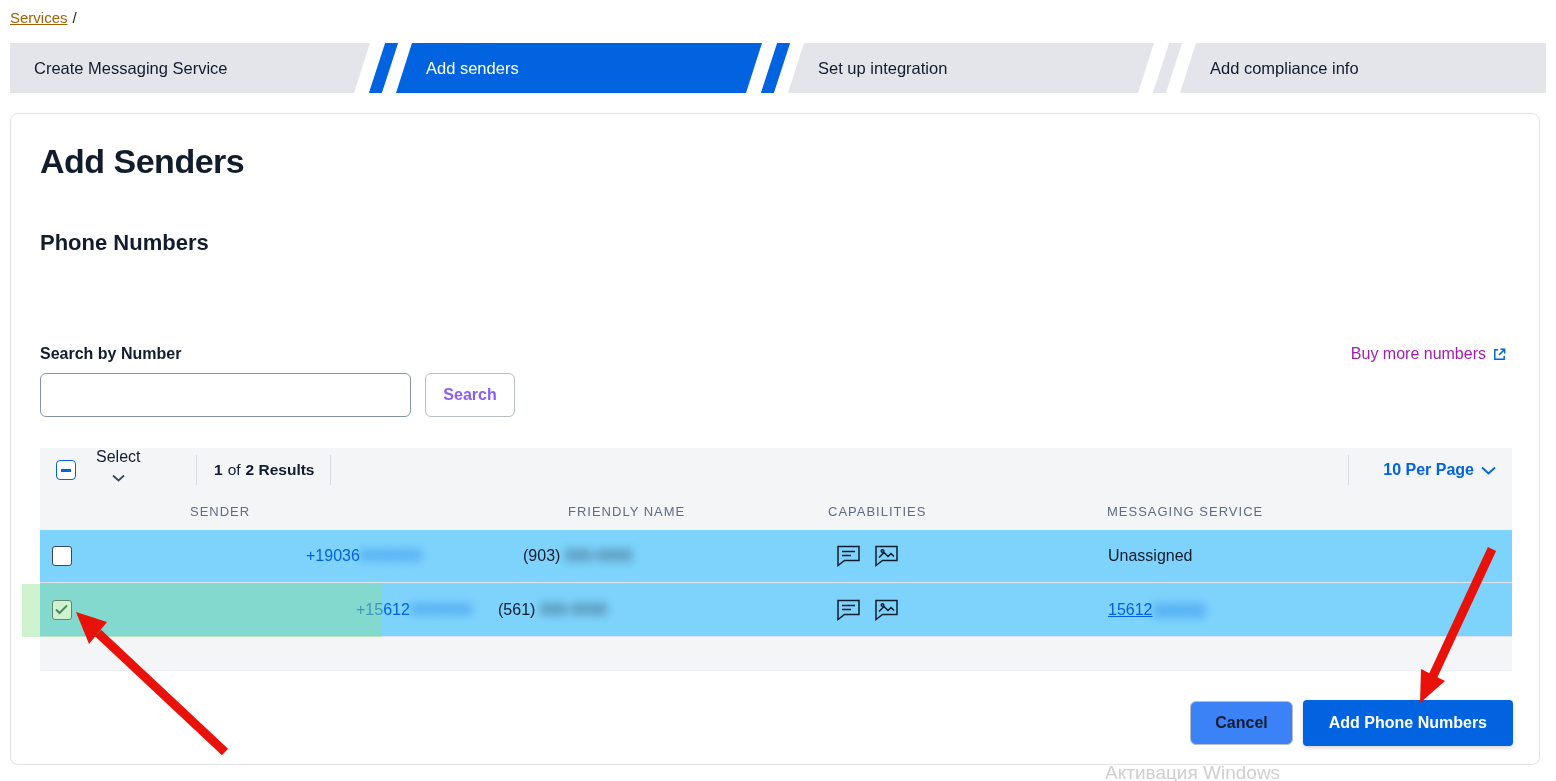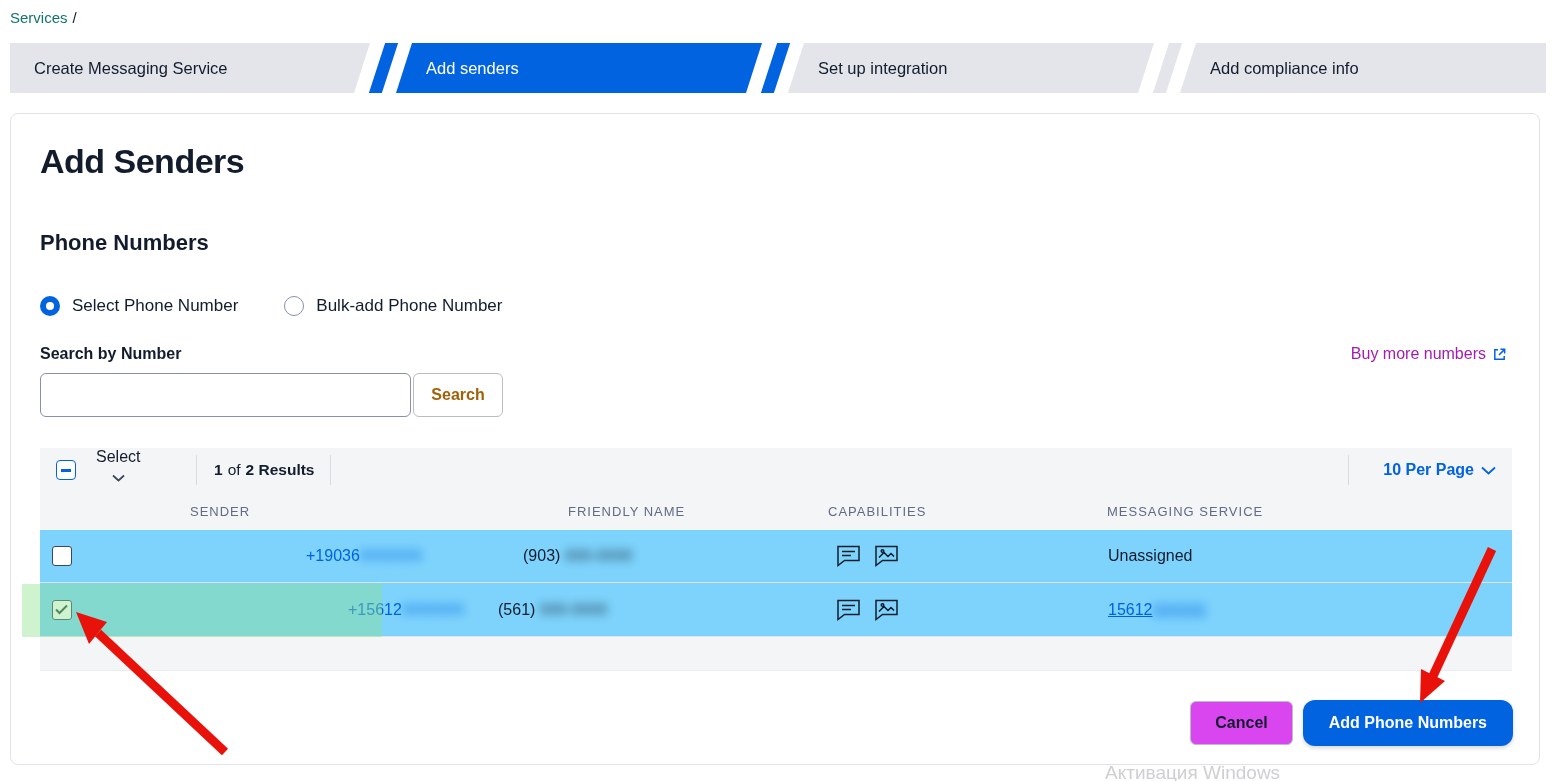--- a/index.html
+++ b/index.html
@@ -2,21 +2,21 @@
 <html><head>
 <meta charset="utf-8">
 <style>
   * { margin:0; padding:0; box-sizing:border-box; }
   html,body { background:#fff; }
   body { font-family:"Liberation Sans","DejaVu Sans",sans-serif; color:#121C2D; }
   .page { position:relative; width:1556px; height:781px; overflow:hidden; background:#fff; }
 
   
   .breadcrumb { position:absolute; left:10px; top:9px; font-size:15px; }
-  .breadcrumb a { color:#0f766e; cursor:pointer; }
+  .breadcrumb a { color:#a16207; text-decoration:underline; cursor:pointer; }
   .breadcrumb .sep { color:#121C2D; margin-left:5px; }
 
   
   .stepper { position:absolute; left:10px; top:43px; width:1536px; height:50px; display:flex; align-items:stretch; }
   .step { flex:1 1 0; background:#E3E5EA; display:flex; align-items:center; font-size:16.5px; color:#121C2D; padding-left:30px; }
   .step.first { padding-left:24px; clip-path:polygon(0 0,100% 0,calc(100% - 16px) 100%,0 100%); }
   .step.mid   { clip-path:polygon(16px 0,100% 0,calc(100% - 16px) 100%,0 100%); }
   .step.last  { clip-path:polygon(16px 0,100% 0,100% 100%,0 100%); }
   .step.active { background:#0263E0; color:#fff; }
   .sep-zone { width:26px; position:relative; flex:0 0 auto; }
@@ -32,21 +32,21 @@
 
   .radio-row { position:absolute; left:29px; top:182px; display:flex; gap:46px; align-items:center; }
   .radio-opt { display:flex; align-items:center; gap:12px; font-size:17px; cursor:pointer; }
   .radio { width:20px; height:20px; border-radius:50%; flex:0 0 auto; }
   .radio.on { background:#0263E0; position:relative; }
   .radio.on::after { content:""; position:absolute; left:6px; top:6px; width:8px; height:8px; border-radius:50%; background:#fff; }
   .radio.off { background:#fff; border:1.5px solid #8891AA; }
 
   .search-label { position:absolute; left:29px; top:231px; font-size:16px; font-weight:700;text-align:center; }
   .search-input { position:absolute; left:29px; top:259px; width:371px; height:44px; border:1px solid #8891AA; border-radius:6px; font-size:16px; padding:0 12px; outline:none; }
-  .search-btn { position:absolute; left:402px; top:259px; width:90px; height:44px; background:#fff; border:1px solid #B9BDC9; border-radius:6px; font-size:16px; font-weight:600; color:#a16207; cursor:pointer; font-family:inherit; }
+  .search-btn { position:absolute; left:414px; top:259px; width:90px; height:44px; background:#fff; border:1px solid #B9BDC9; border-radius:6px; font-size:16px; font-weight:600; color:#8b5cf6; cursor:pointer; font-family:inherit; }
   .buy-link { position:absolute; right:32px; top:231px; font-size:16px; color:#a21caf; cursor:pointer; display:flex; align-items:center; gap:6px; }
 
   
   .table { position:absolute; left:29px; top:334px; width:1472px; }
   .table-head { background:#F4F5F7; }
   .control-row { position:relative; height:44px; }
   .cb { position:absolute; width:20px; height:20px; border-radius:4px; background:#fff; cursor:pointer; }
   .cb-ind { left:16px; top:12px; border:1px solid #0263E0; }
   .cb-ind .dash { position:absolute; left:4px; top:8px; width:10px; height:2.5px; background:#0263E0; }
   .select-group { position:absolute; left:56px; top:0; height:44px; display:flex; align-items:center; gap:8px; font-size:16px; cursor:pointer;flex-direction:column; }
@@ -64,22 +64,22 @@
   .cb-row { top:50%; transform:translateY(-50%); left:12px; border:1.5px solid #39465F; border-radius:3px; }
   .cb-row svg { position:absolute; left:2px; top:3px; }
   .sender-link { color:#0263E0; cursor:pointer; }
   .svc-link { color:#0263E0; text-decoration:underline; cursor:pointer; }
   .blurred { filter:blur(4px); opacity:.8; }
   .caps { display:flex; gap:13px; align-items:center; }
   .footer-row { height:34px; background:#F4F5F7; border-bottom:1px solid #ECEDF1; }
 
   
   .actions { position:absolute; right:26px; bottom:18px; display:flex; gap:10px; align-items:center; }
-  .btn-cancel { height:44px; padding:0 24px; background:#d946ef; border:1px solid #B9BDC9; border-radius:6px; font-size:16px; font-weight:700; color:#121C2D; cursor:pointer; font-family:inherit; }
-  .btn-submit { height:46px; padding:0 26px; background:#0263E0; border:none; border-radius:12px; font-size:16px; font-weight:700; color:#fff; cursor:pointer; box-shadow:0 2px 4px rgba(18,28,45,.18); font-family:inherit; }
+  .btn-cancel { height:44px; padding:0 24px; background:#3b82f6; border:1px solid #B9BDC9; border-radius:6px; font-size:16px; font-weight:700; color:#121C2D; cursor:pointer; font-family:inherit; }
+  .btn-submit { height:46px; padding:0 26px; background:#0263E0; border:none; border-radius:4px; font-size:16px; font-weight:700; color:#fff; cursor:pointer; box-shadow:0 2px 4px rgba(18,28,45,.18); font-family:inherit; }
 
   
   .highlight { position:absolute; left:22px; top:584px; width:360px; height:53px; background:rgba(141,226,141,.42); z-index:50; pointer-events:none; }
   .annotations { position:absolute; left:0; top:0; z-index:60; pointer-events:none; }
   .watermark { position:absolute; left:1105px; top:762px; font-size:19px; color:#CFCFD2; z-index:70; pointer-events:none; }
 </style>
 </head>
 <body>
 
 <div class="page">
@@ -109,30 +109,20 @@
       </div>
     <div class="step last">
       <span>Add compliance info</span>
     </div>
   </div>
 
   <div class="card">
     <div class="h1">Add Senders</div>
     <div class="h2">Phone Numbers</div>
 
-    <div class="radio-row">
-      <label class="radio-opt">
-        <span class="radio on"></span>
-        <span>Select Phone Number</span>
-      </label>
-      <label class="radio-opt">
-        <span class="radio off"></span>
-        <span>Bulk-add Phone Number</span>
-      </label>
-    </div>
 
     <div class="search-label">Search by Number</div>
     <input class="search-input" type="text" value="" style="">
     <button class="search-btn">Search</button>
 
     <a class="buy-link">
       <span>Buy more numbers</span>
       <svg width="15" height="15" viewBox="0 0 16 16" fill="none" stroke="#0263E0" stroke-width="1.6">
         <path d="M6.5 3H3v10h10V9.5"></path>
           <path d="M9 2.5h4.5V7"></path>
@@ -196,21 +186,21 @@
         </span>
         <span class="cell" style="left:1068px">Unassigned</span>
       </div>
 
       <div class="trow r2">
         <span class="cb cb-row">
           <svg width="13" height="11" viewBox="0 0 13 11" fill="none" stroke="#1F4A42" stroke-width="2">
               <path d="M1 5.5l3.5 3.5L12 1.5"></path>
             </svg>
         </span>
-        <span class="cell sender-link" style="left:308px">
+        <span class="cell sender-link" style="left:316px">
           <span>+15612</span><span class="blurred">0000000</span>
         </span>
         <span class="cell" style="left:458px">
           <span>(561)</span> <span class="blurred">000-0000</span>
         </span>
         <span class="cell caps" style="left:796px">
           <svg width="25" height="23" viewBox="0 0 25 23" fill="none" stroke="#121C2D" stroke-width="1.5">
             <path d="M2 2h21v14H8.5L2 21z"></path>
               <path d="M6 7h13M6 11h9"></path>
           </svg>

